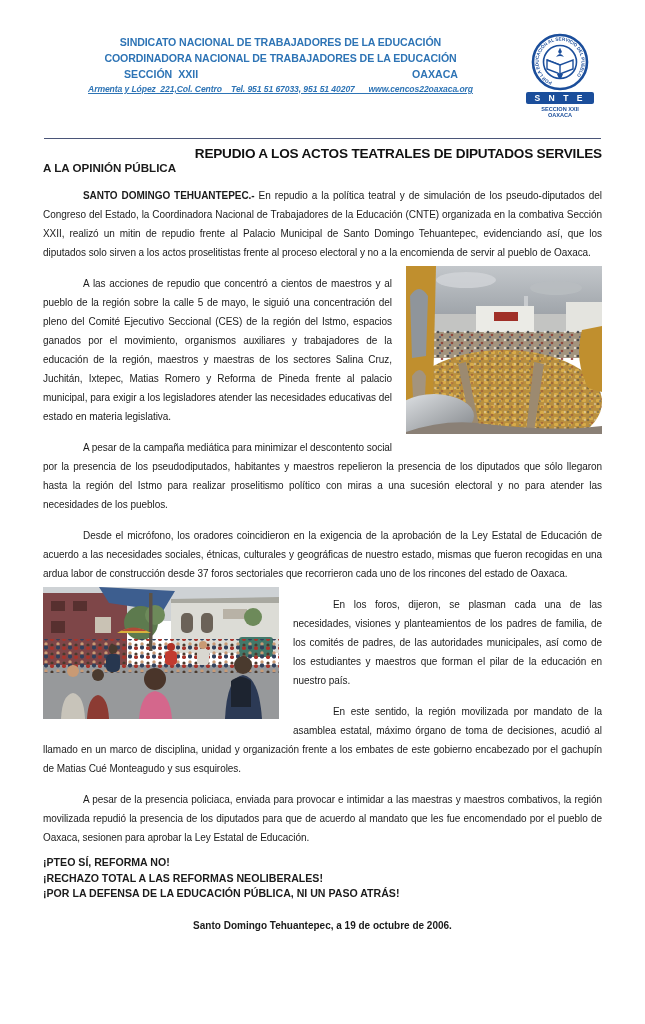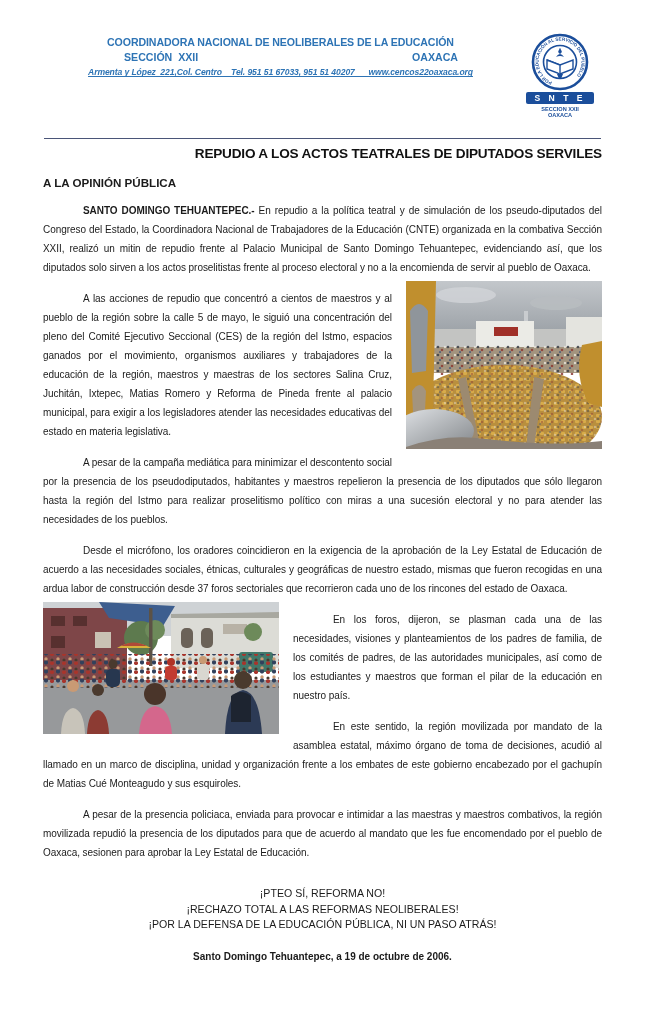--- a/index.html
+++ b/index.html
@@ -21,58 +21,59 @@
     font-size:8.6px; font-style:italic; text-decoration:underline;
     margin-top:4px; white-space:pre-wrap; letter-spacing:-0.1px;
   }
 
   
   .rule { border:none; border-top:1.6px solid #4a5578; margin:16px 1px 0 1px; }
   .title {
     text-align:right; font-weight:bold; font-size:13.6px; color:#111;
     margin-top:7px; letter-spacing:-0.2px;
   }
-  .salutation { font-weight:bold; font-size:11.6px; margin-top:15px; }
+  .salutation { font-weight:bold; font-size:11.6px; margin-top:0; }
 
   
   p.bodytext {
     font-size:10px; line-height:19px; text-align:justify;
     text-indent:40px; margin:12px 0 0 0; letter-spacing:-0.05px;
   }
   .lead { font-weight:bold; }
 
   .photo1 {
     float:right; width:196px; height:168px;
     margin:-8px 0 12px 14px;
   }
   .photo2 {
     float:left; width:236px; height:132px;
     margin:4px 14px 6px 0;
   }
   .photo1 svg, .photo2 svg { display:block; width:100%; height:100%; }
 
   
-  .slogans { clear:both; text-align:center; font-weight:normal; font-size:10.6px; line-height:15.5px; margin-top:24px; }
+  .slogans { clear:both; font-weight:bold; font-size:10.6px; line-height:15.5px; margin-top:8px; }
   .dateline { text-align:center; font-weight:bold; font-size:10px; margin-top:18px; }
 
   
   .cnte-text { font-weight:bold; }
   
   .snte-wrap { text-align:center; }
 </style>
 </head>
 <body>
 
 <div class="page">
 
   <div class="header">
 
 
     <div class="center-head">
-      <div class="h-line">COORDINADORA NACIONAL DE NEOLIBERALES DE LA EDUCACIÓN</div>
+      <div class="h-line">SINDICATO NACIONAL DE TRABAJADORES DE LA EDUCACIÓN</div>
+      <div class="h-line">COORDINADORA NACIONAL DE TRABAJADORES DE LA EDUCACIÓN</div>
       <div class="h-row3">
         <span style="white-space:pre;padding-left:41px;">SECCIÓN  XXII</span>
         <span>OAXACA</span>
       </div>
       <div class="h-addr">Armenta y López  221,Col. Centro    Tel. 951 51 67033, 951 51 40207      www.cencos22oaxaca.org</div>
     </div>
 
     <div class="logo-right snte-wrap">
       <svg viewBox="0 0 84 88">
         <defs>

